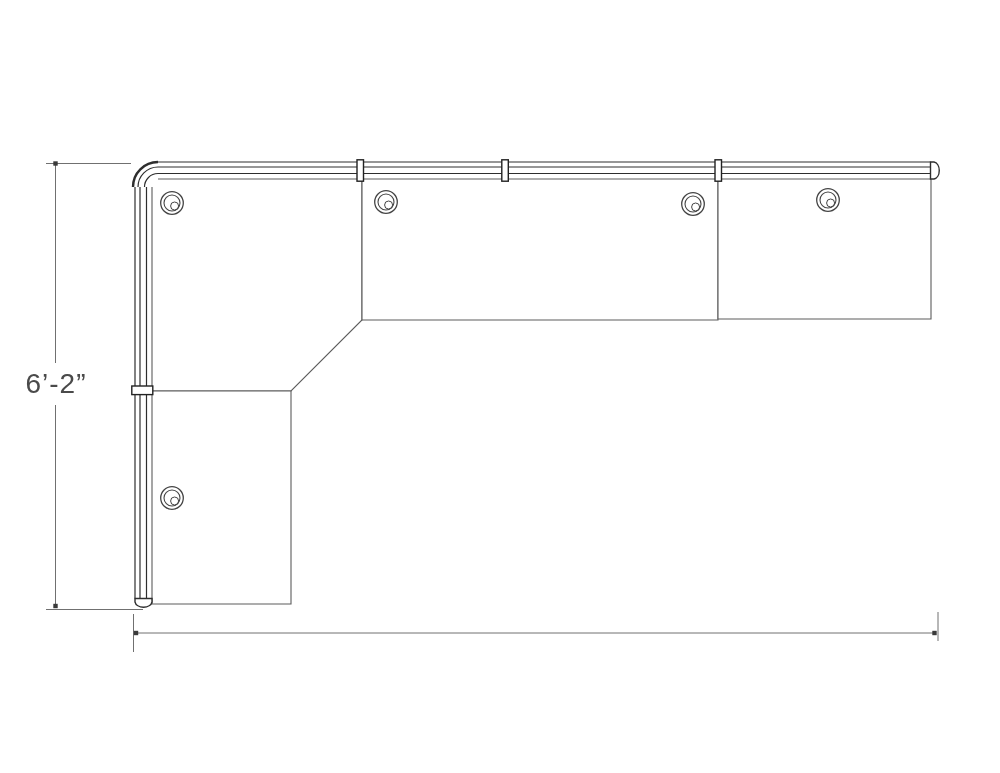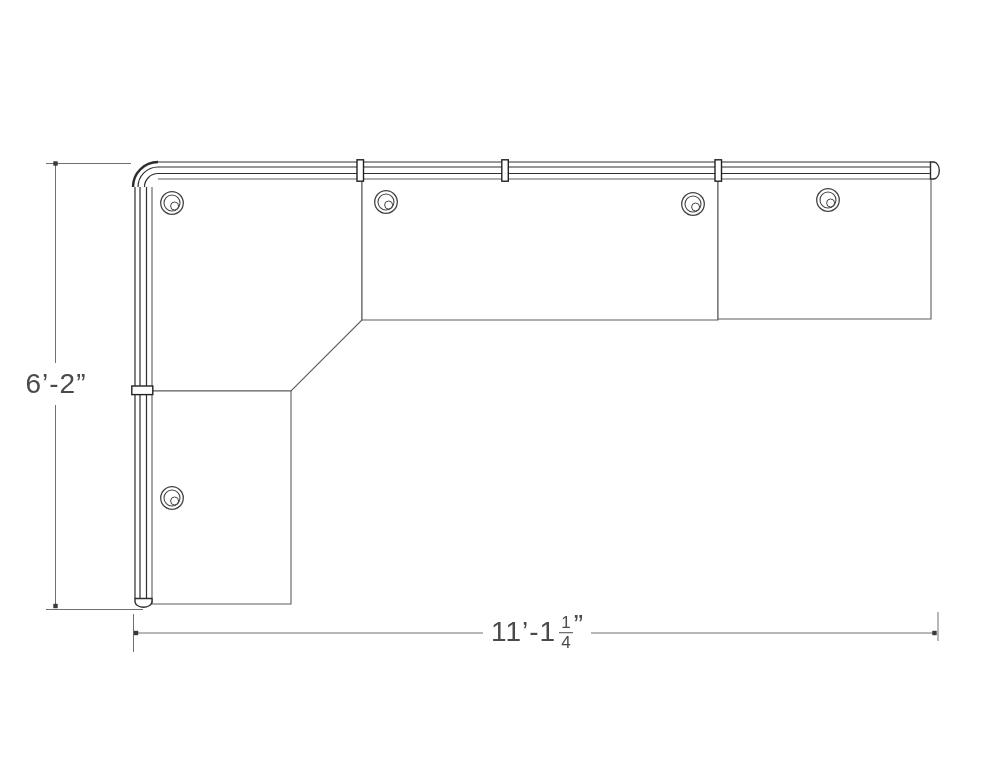--- a/index.html
+++ b/index.html
@@ -99,21 +99,13 @@
       <line x1="133.5" y1="614" x2="133.5" y2="652" stroke="#707070" stroke-width="1"></line>
       <line x1="938" y1="612" x2="938" y2="641" stroke="#707070" stroke-width="1"></line>
       <rect x="53.3" y="161.3" width="4.4" height="4.4" fill="#3a3a3a"></rect>
       <rect x="53.3" y="603.8" width="4.4" height="4.4" fill="#3a3a3a"></rect>
       <rect x="133.8" y="630.8" width="4.4" height="4.4" fill="#3a3a3a"></rect>
       <rect x="932.3" y="630.8" width="4.4" height="4.4" fill="#3a3a3a"></rect>
     </svg>
 
   <div class="dim-label v" style="left: 56px; top: 384px;">6’-2”</div>
 
-  <div class="dim-label h" style="left: 537px; top: 632px;">
-    <span class="whole">11’-1</span>
-    <span class="frac">
-      <span class="num">1</span>
-      <span class="den">4</span>
-    </span>
-    <span class="suffix">”</span>
-  </div>
 </div>
 
 </body></html>

